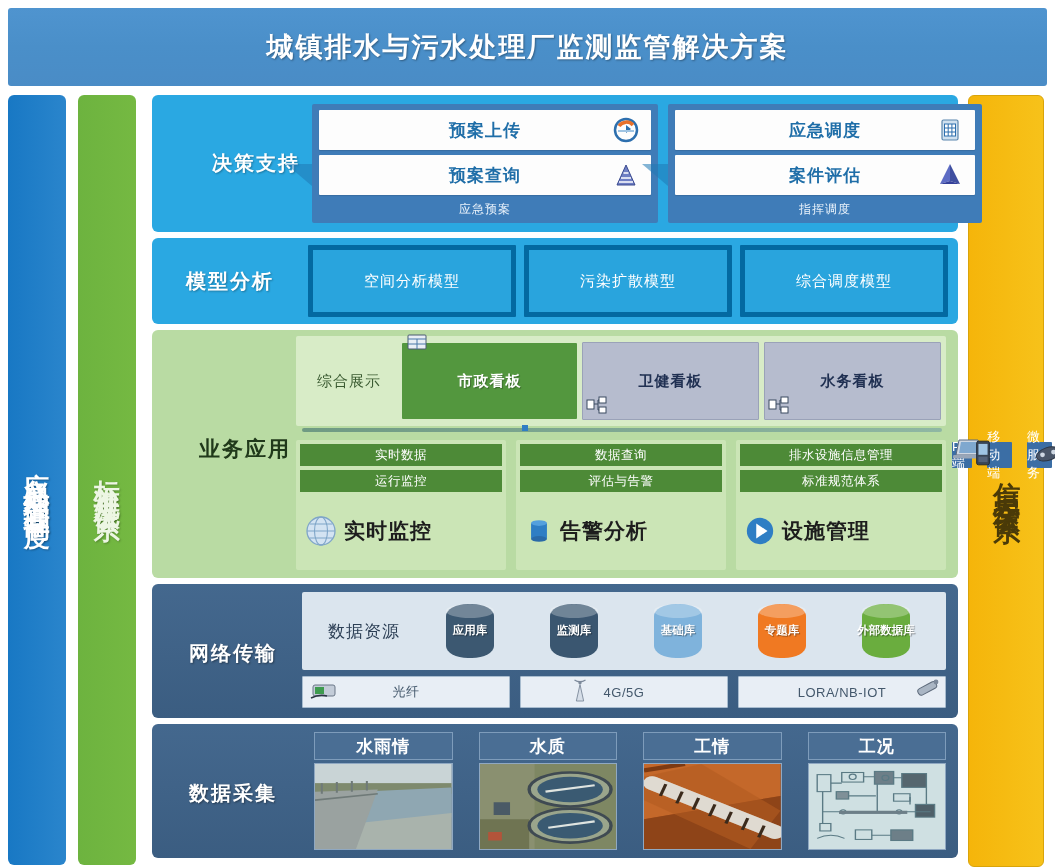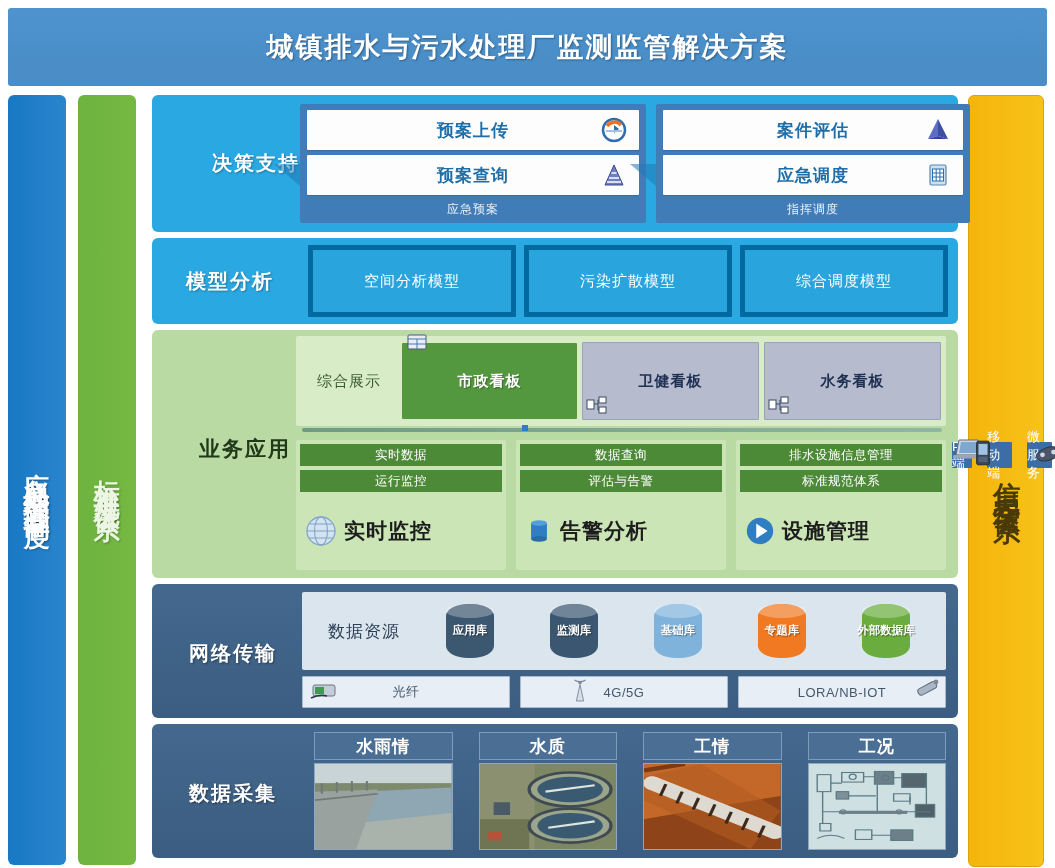--- a/index.html
+++ b/index.html
@@ -29,21 +29,21 @@
   
   .main{position:absolute;left:152px;top:95px;width:806px;height:770px;}
 
   .band{position:relative;border-radius:6px;box-sizing:border-box;}
   .band-label{font-size:20px;font-weight:bold;letter-spacing:2px;}
 
   
   #band-decision{height:137px;background:#2aa8e2;padding:8px 10px 8px 8px;display:flex;align-items:center;}
   #band-decision .band-label{color:#ffffff;text-shadow:1px 1px 2px rgba(0,0,0,.3);
      width:140px;text-align:right;flex:0 0 140px;}
-  .dec-group{background:#3f7cb8;border-radius:2px;padding:6px 7px 2px 7px;margin-left:0;
+  .dec-group{background:#3f7cb8;border-radius:2px;padding:6px 7px 2px 7px;margin-left:12px;
      display:flex;flex-direction:column;position:relative;}
   #dec-group-plan{flex:0 0 332px;}
   #dec-group-command{flex:0 0 300px;margin-left:10px;}
   .dec-item{background:#fdfdfd;border-radius:1px;height:40px;margin-bottom:5px;
      display:flex;align-items:center;justify-content:center;position:relative;
      box-shadow:0 1px 1px rgba(0,0,0,.12);}
   .dec-item .lbl{color:#1f6ea8;font-size:17px;font-weight:bold;letter-spacing:1px;}
   .dec-item .ic{position:absolute;right:12px;top:50%;transform:translateY(-50%);
      width:26px;height:26px;display:flex;align-items:center;justify-content:center;}
   .dec-group-cap{text-align:center;color:#eaf3fb;font-size:12px;padding:1px 0 3px;letter-spacing:1px;}
@@ -174,36 +174,36 @@
               <path d="M8 16 h10 M6 20 h14 M10.5 11 h5" stroke="#ffffff" stroke-width="1.3"></path>
             </svg>
           </span>
         </div>
         <div class="dec-group-cap">应急预案</div>
       </div>
 
       <div class="dec-group" id="dec-group-command">
         <div class="ptr" style="left:-26px;top:60px;"></div>
         <div class="dec-item">
+          <span class="lbl">应急调度</span>
+          <span class="ic">
+            <svg viewBox="0 0 26 26" width="26" height="26">
+              <rect x="5" y="3" width="16" height="20" rx="1.5" fill="#cfe0ef" stroke="#5b86ad" stroke-width="1.2"></rect>
+              <rect x="7.5" y="7" width="11" height="12" fill="#ffffff" stroke="#2d6fae" stroke-width="1"></rect>
+              <path d="M11.2 7 v12 M14.9 7 v12 M7.5 11 h11 M7.5 15 h11" stroke="#2d6fae" stroke-width="1"></path>
+            </svg>
+          </span>
+        </div>
+        <div class="dec-item">
           <span class="lbl">案件评估</span>
           <span class="ic">
             <svg viewBox="0 0 26 26" width="26" height="26">
               <polygon points="13,2 23,22 13,19" fill="#3f4fa0"></polygon>
               <polygon points="13,2 3,22 13,19" fill="#5d6cc4"></polygon>
               <polygon points="3,22 23,22 13,19" fill="#34409a"></polygon>
-            </svg>
-          </span>
-        </div>
-        <div class="dec-item">
-          <span class="lbl">应急调度</span>
-          <span class="ic">
-            <svg viewBox="0 0 26 26" width="26" height="26">
-              <rect x="5" y="3" width="16" height="20" rx="1.5" fill="#cfe0ef" stroke="#5b86ad" stroke-width="1.2"></rect>
-              <rect x="7.5" y="7" width="11" height="12" fill="#ffffff" stroke="#2d6fae" stroke-width="1"></rect>
-              <path d="M11.2 7 v12 M14.9 7 v12 M7.5 11 h11 M7.5 15 h11" stroke="#2d6fae" stroke-width="1"></path>
             </svg>
           </span>
         </div>
         <div class="dec-group-cap">指挥调度</div>
       </div>
     </div>
 
     <div class="band" id="band-model">
       <div class="band-label">模型分析</div>
       <div class="model-card">

